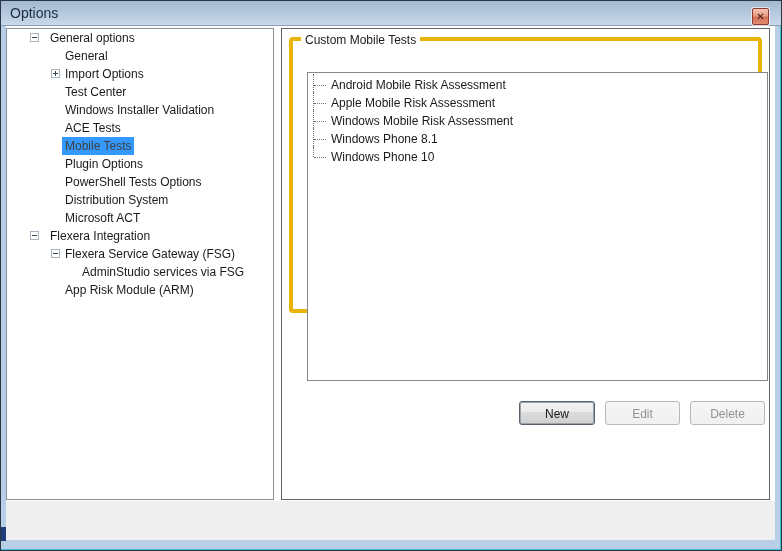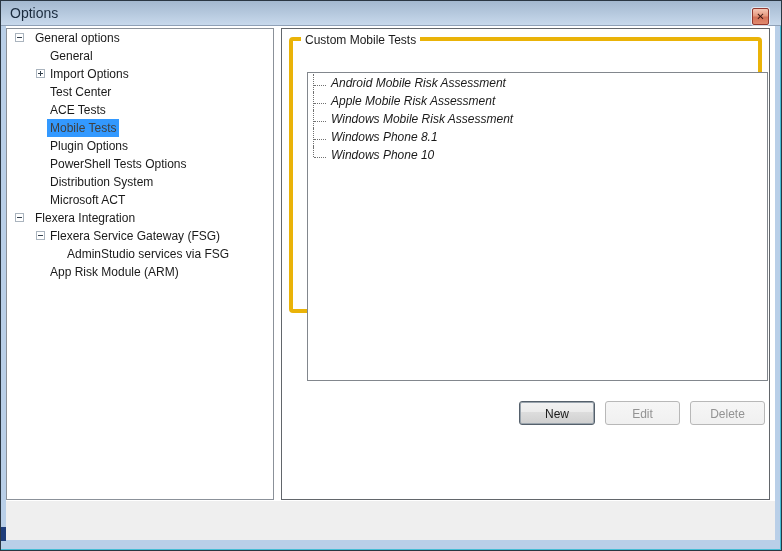--- a/index.html
+++ b/index.html
@@ -38,21 +38,21 @@
     position:absolute;left:5px;right:6px;top:0;height:514px;background:#ffffff;
   }
   .footer-strip{
     position:absolute;left:0;right:0;top:475px;bottom:0;background:#efefef;
   }
   
   .tree-panel{
     position:absolute;left:0;top:2px;width:268px;height:472px;
     background:#fff;border:1px solid #8b9199;overflow:hidden;
   }
-  .tree-row{position:relative;height:18px;white-space:nowrap;}
+  .tree-row{position:relative;height:18px;white-space:nowrap;margin-left:15px;}
   .tree-label{
     position:absolute;top:0;font-size:12px;line-height:18px;color:#1a1a1a;
   }
   .tree-label.selected{
     background:#3399ff;color:#404040;padding:0 3px;margin-left:-3px;
   }
   .expander{
     position:absolute;top:4px;width:9px;height:9px;
     border:1px solid #aab4be;background:#fff;
   }
@@ -72,21 +72,21 @@
     border:4px solid #eab308;border-radius:4px;
   }
   .groupbox-label{
     position:absolute;left:8px;top:-8px;background:#fff;padding:0 4px;
     font-size:12px;color:#1a1a1a;line-height:14px;
   }
   .listbox{
     position:absolute;left:14px;top:31px;width:461px;height:309px;
     background:#fff;border:1px solid #82878d;overflow:hidden;padding-top:3px;
   }
-  .list-row{position:relative;height:18px;display:flex;align-items:flex-start;font-style:italic;}
+  .list-row{position:relative;height:18px;display:flex;align-items:center;}
   .connector{position:relative;width:16px;height:18px;margin-left:5px;flex:none;}
   .connector::before{
     content:"";position:absolute;left:0;top:-2px;bottom:0;border-left:1px dotted #707070;
   }
   .connector.last::before{bottom:9px;}
   .connector::after{
     content:"";position:absolute;left:1px;top:9px;width:12px;border-top:1px dotted #707070;
   }
   .list-label{font-size:12px;color:#1a1a1a;padding-left:2px;white-space:nowrap;}
   
@@ -132,20 +132,23 @@
             <span class="tree-label" style="left: 43px;">General</span>
           </div>
           <div class="tree-row">
             <span class="expander plus" style="left: 29px;"></span>
             <span class="tree-label" style="left: 43px;">Import Options</span>
           </div>
           <div class="tree-row">
             <span class="tree-label" style="left: 43px;">Test Center</span>
           </div>
           <div class="tree-row">
+            <span class="tree-label" style="left: 43px;">Windows Installer Validation</span>
+          </div>
+          <div class="tree-row">
             <span class="tree-label" style="left: 43px;">ACE Tests</span>
           </div>
           <div class="tree-row">
             <span class="tree-label selected" style="left: 43px;">Mobile Tests</span>
           </div>
           <div class="tree-row">
             <span class="tree-label" style="left: 43px;">Plugin Options</span>
           </div>
           <div class="tree-row">
             <span class="tree-label" style="left: 43px;">PowerShell Tests Options</span>

